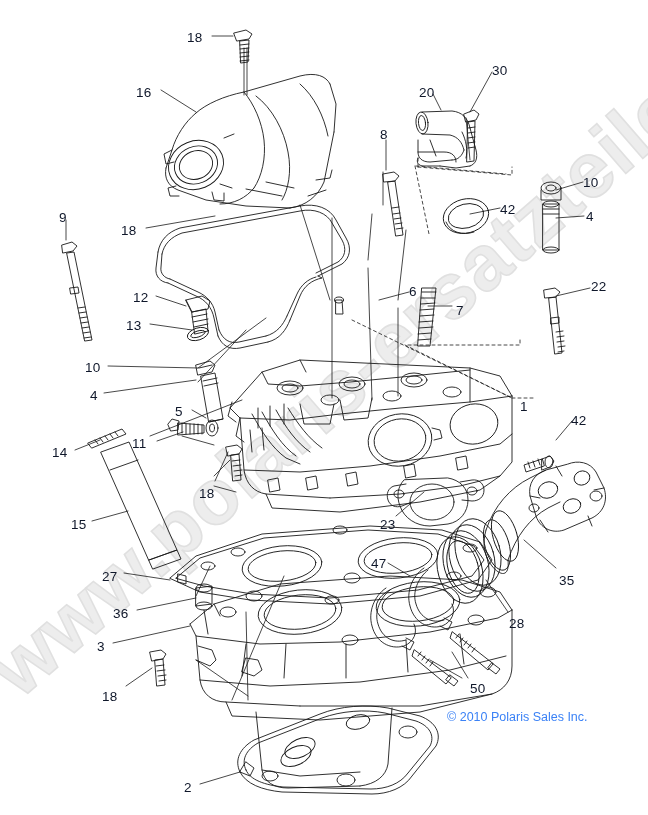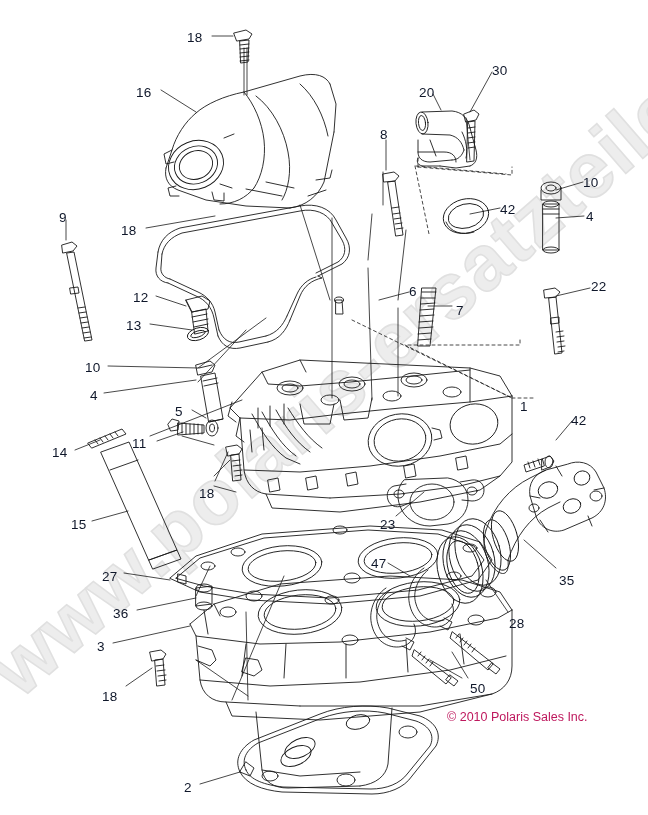--- a/index.html
+++ b/index.html
@@ -2,21 +2,21 @@
 <html><head>
 <meta charset="utf-8">
 <style>
   html,body{margin:0;padding:0;background:#fff;}
   body{width:648px;height:815px;overflow:hidden;
        font-family:"Liberation Sans","DejaVu Sans",sans-serif;}
   #stage{position:relative;width:648px;height:815px;background:#ffffff;}
   #art{position:absolute;left:0;top:0;width:648px;height:815px;}
   .cal{position:absolute;font-size:13.5px;color:#0f172a;
        letter-spacing:.3px;white-space:nowrap;line-height:1;}
-  #copy{position:absolute;left:447px;top:710px;font-size:12.5px;color:#be185d;
+  #copy{position:absolute;left:447px;top:710px;font-size:12.5px;color:#3b82f6;
         white-space:nowrap;}
   #wm{position:absolute;left:0;top:0;width:648px;height:815px;pointer-events:none;}
 </style>
 </head>
 <body>
 
 <div id="stage">
 
   <svg id="wm" viewBox="0 0 648 815" xmlns="http://www.w3.org/2000/svg">
     <text x="20" y="700" transform="rotate(-41 20 700)" font-family="'Liberation Sans',sans-serif" font-size="78" font-weight="bold" fill="#ededed" stroke="#e0e0e0" stroke-width="1.6" letter-spacing="1">www.polaris-ersatzteile.de</text>

